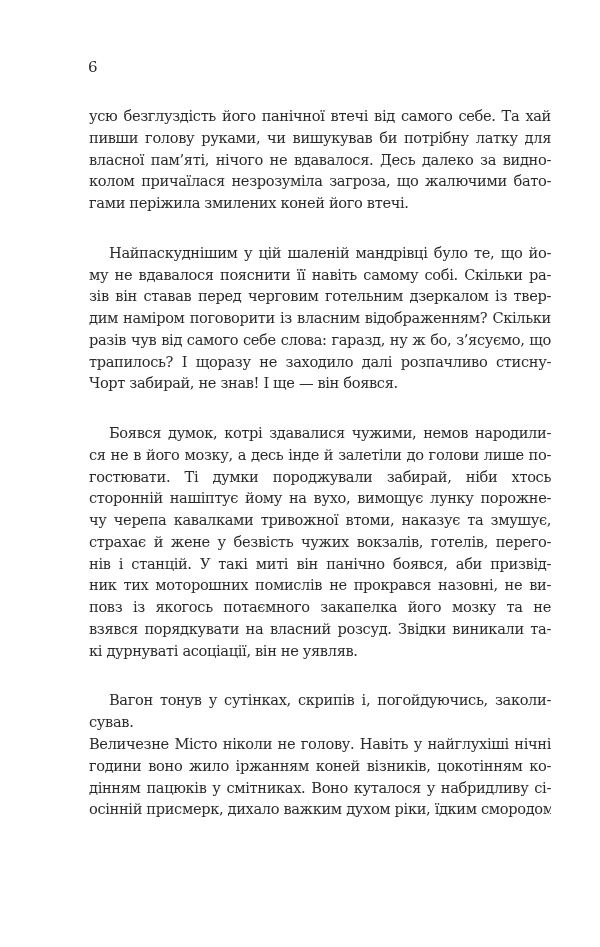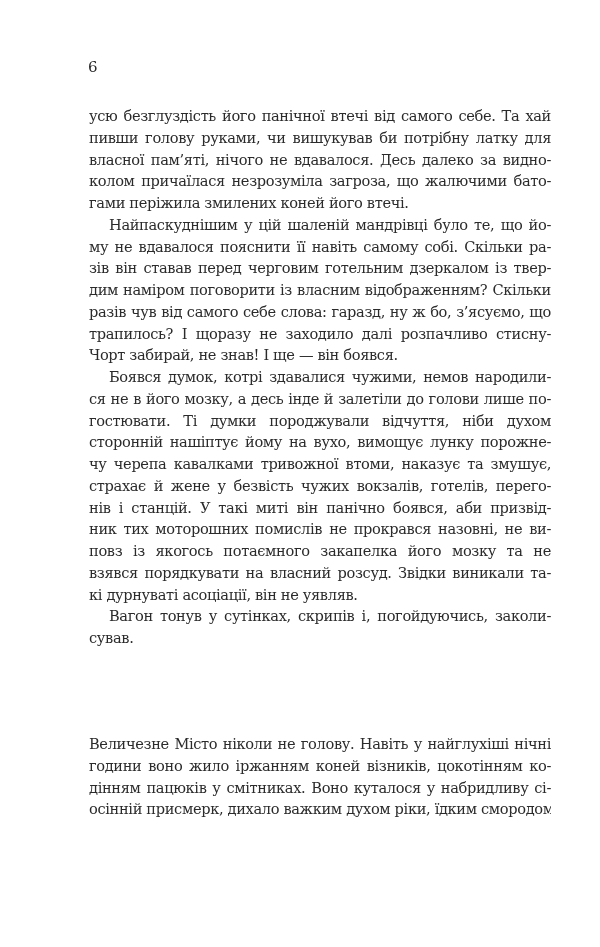--- a/index.html
+++ b/index.html
@@ -11,21 +11,21 @@
   .text-block {
     position: absolute; left: 89px; width: 462px;
     font-family: "DejaVu Serif", serif; 
     font-size: 14.6px; color: #2b2b2b; letter-spacing: -0.35px;
   }
   .line {
     height: 21.75px; line-height: 21.75px; white-space: nowrap;
     text-align: justify; text-align-last: justify; overflow: hidden;
   }
   .line.last { text-align-last: left; }
-  .line.indent { padding-left: 20px; }
+  .line.indent { padding-left: 20px; margin-top: 28px; }
 </style>
 </head>
 <body>
 
 <div class="page-number">6</div>
 
 <div class="text-block" style="top:105px;">
 
   <div>
     <div class="line">усю безглуздість його панічної втечі від самого себе. Та хай</div>
@@ -41,21 +41,21 @@
     <div class="line">зів він ставав перед черговим готельним дзеркалом із твер-</div>
     <div class="line">дим наміром поговорити із власним відображенням? Скільки</div>
     <div class="line">разів чув від самого себе слова: гаразд, ну ж бо, з’ясуємо, що</div>
     <div class="line">трапилось? І щоразу не заходило далі розпачливо стисну-</div>
     <div class="line last">Чорт забирай, не знав! І ще — він боявся.</div>
   </div>
 
   <div>
     <div class="line indent">Боявся думок, котрі здавалися чужими, немов народили-</div>
     <div class="line">ся не в його мозку, а десь інде й залетіли до голови лише по-</div>
-    <div class="line">гостювати. Ті думки породжували відчуття, ніби духом</div>
+    <div class="line">гостювати. Ті думки породжували забирай, ніби хтось</div>
     <div class="line">сторонній нашіптує йому на вухо, вимощує лунку порожне-</div>
     <div class="line">чу черепа кавалками тривожної втоми, наказує та змушує,</div>
     <div class="line">страхає й жене у безвість чужих вокзалів, готелів, перего-</div>
     <div class="line">нів і станцій. У такі миті він панічно боявся, аби призвід-</div>
     <div class="line">ник тих моторошних помислів не прокрався назовні, не ви-</div>
     <div class="line">повз із якогось потаємного закапелка його мозку та не</div>
     <div class="line">взявся порядкувати на власний розсуд. Звідки виникали та-</div>
     <div class="line last">кі дурнуваті асоціації, він не уявляв.</div>
   </div>
 

